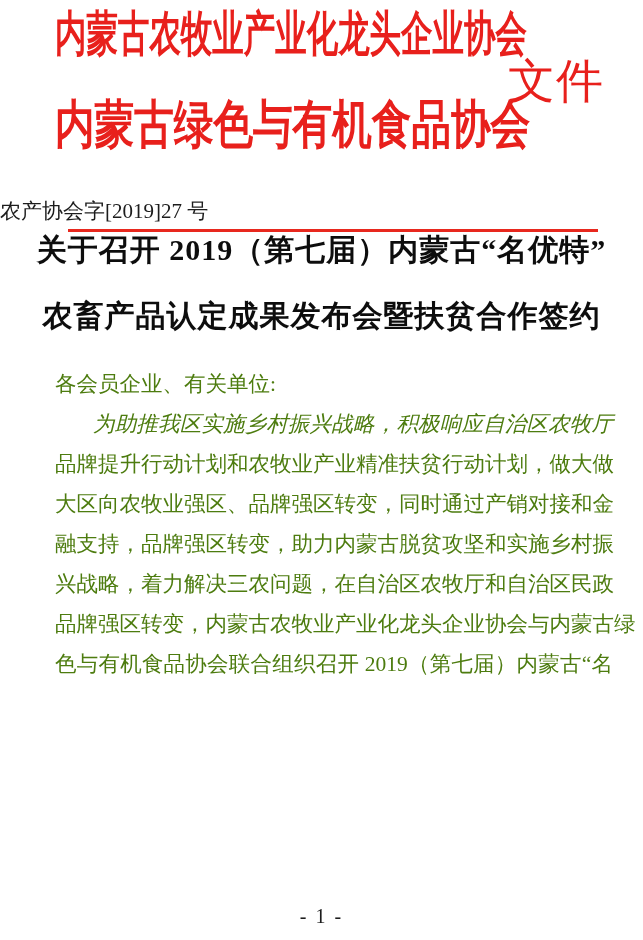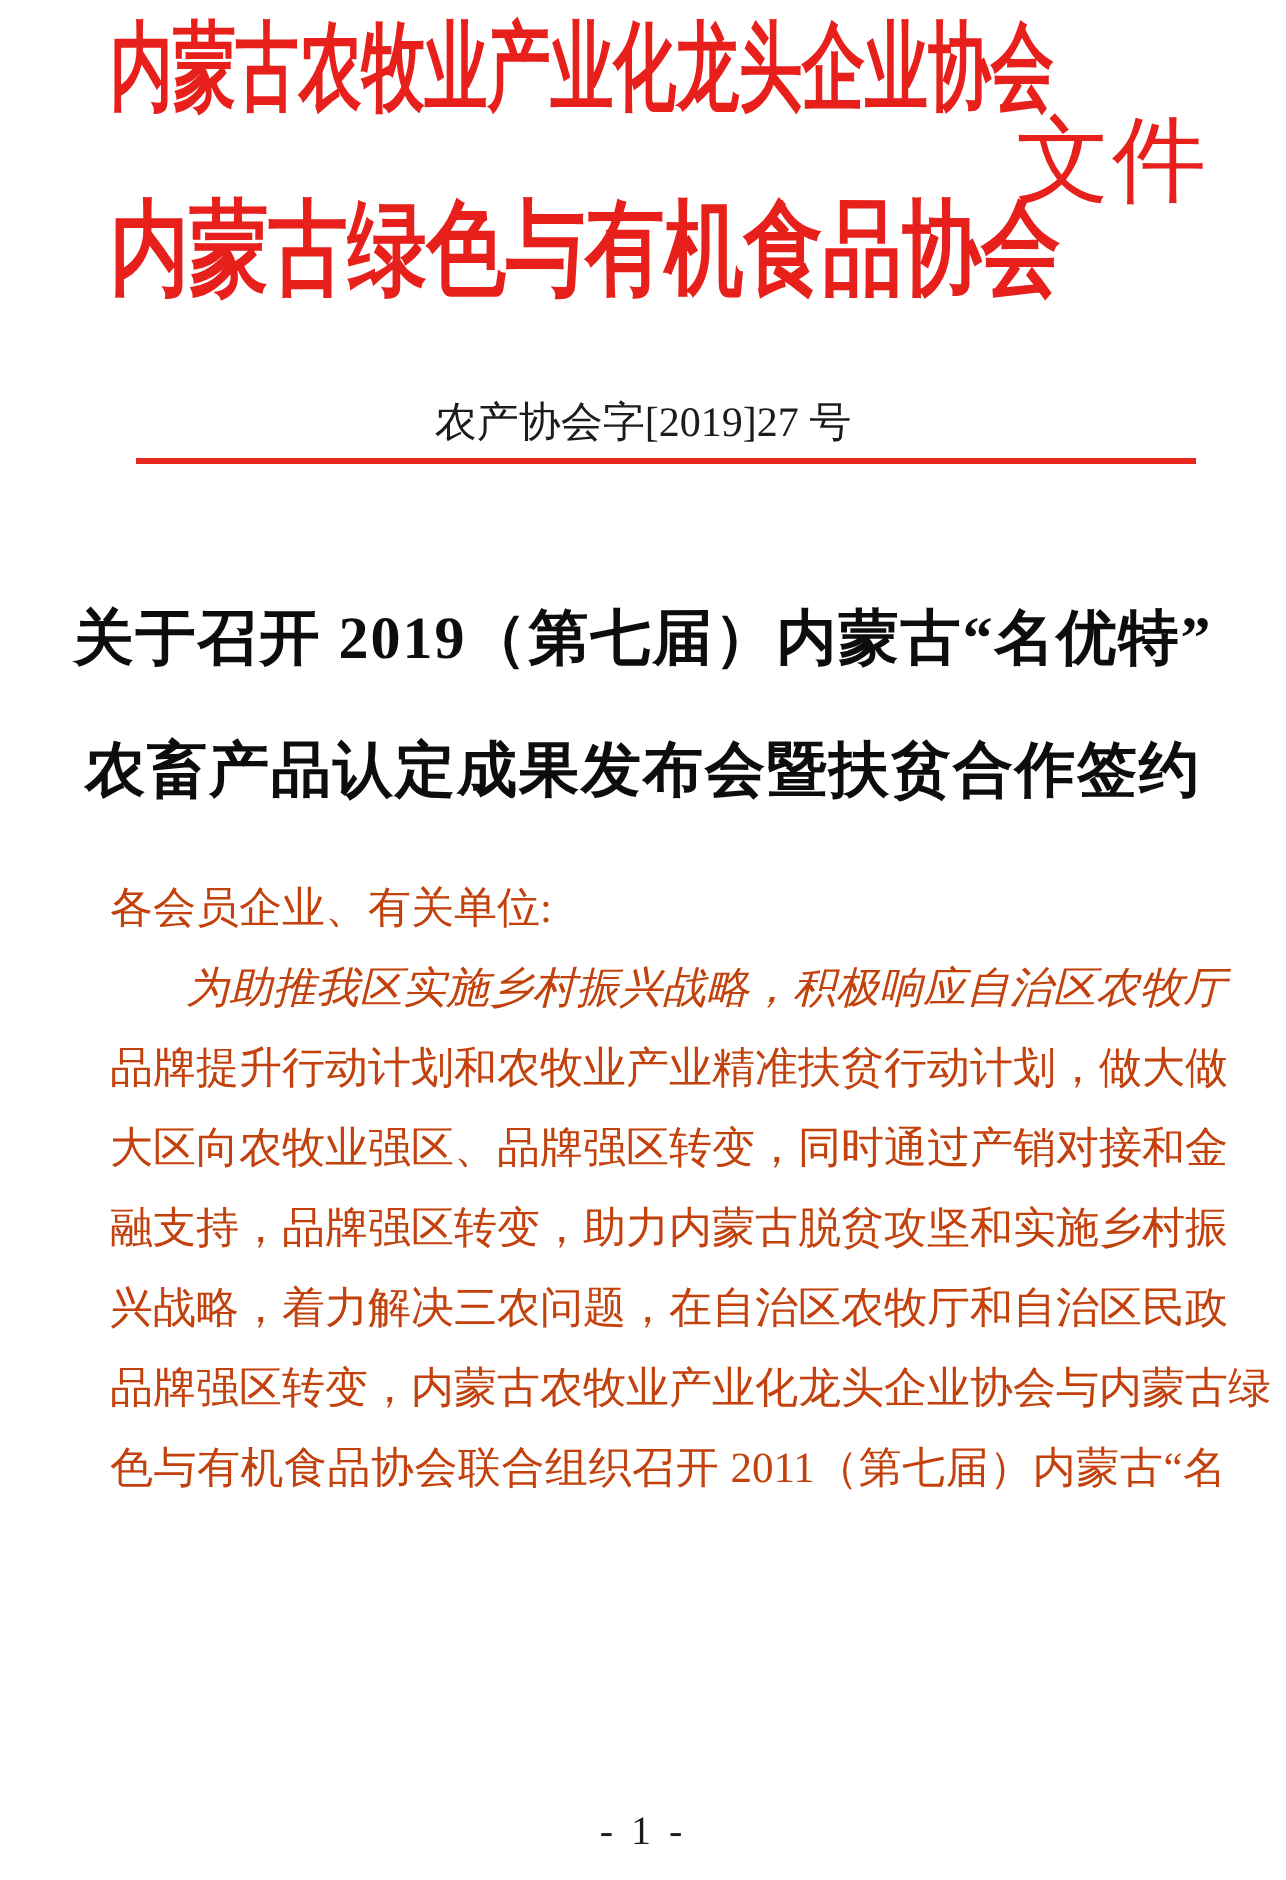--- a/index.html
+++ b/index.html
@@ -54,21 +54,20 @@
     font-weight: normal;
     color: #e8201c;
     letter-spacing: 1px;
     white-space: nowrap;
     line-height: 1.1;
   }
 
   
   .doc-number {
     margin-top: 10px;
-    text-align: center;
     font-size: 21px;
     line-height: 26px;
     color: #1c1c1c;
     white-space: nowrap;
   }
   .red-rule {
     width: 530px;
     height: 0;
     border: none;
     border-top: 3px solid #e8281e;
@@ -88,21 +87,21 @@
     white-space: nowrap;
     color: #0d0d0d;
     letter-spacing: 1px;
   }
 
   
   .doc-body {
     margin: 26px 0 0 55px;
     width: 558px;
     font-size: 21.5px;
-    color: #c2410c;
+    color: #4d7c0f;
   }
   .body-line {
     line-height: 40px;
     height: 40px;
     text-align: justify;
     text-align-last: justify;
     white-space: nowrap;
   }
   .salutation {
     line-height: 40px;
@@ -136,31 +135,31 @@
   <header class="letterhead">
     <div class="org-line1">内蒙古农牧业产业化龙头企业协会</div>
     <div class="org-line2">内蒙古绿色与有机食品协会</div>
     <div class="doc-word">文件</div>
   </header>
 
   <div class="doc-number">农产协会字[2019]27 号</div>
 
   <hr class="red-rule">
 
-  <h1 class="doc-title" style="margin-block:0; margin-top:70px; font-weight:normal;">
+  <h1 class="doc-title" style="margin-block:0; font-weight:normal;">
     <div class="title-line">关于召开 2019（第七届）内蒙古“名优特”</div>
     <div class="title-line">农畜产品认定成果发布会暨扶贫合作签约</div>
   </h1>
 
   <main class="doc-body">
     <div class="salutation">各会员企业、有关单位:</div>
     <div class="body-line indent">为助推我区实施乡村振兴战略，积极响应自治区农牧厅</div>
     <div class="body-line">品牌提升行动计划和农牧业产业精准扶贫行动计划，做大做</div>
     <div class="body-line">大区向农牧业强区、品牌强区转变，同时通过产销对接和金</div>
     <div class="body-line">融支持，品牌强区转变，助力内蒙古脱贫攻坚和实施乡村振</div>
     <div class="body-line">兴战略，着力解决三农问题，在自治区农牧厅和自治区民政</div>
     <div class="body-line">品牌强区转变，内蒙古农牧业产业化龙头企业协会与内蒙古绿</div>
-    <div class="body-line">色与有机食品协会联合组织召开 2011（第七届）内蒙古“名</div>
+    <div class="body-line">色与有机食品协会联合组织召开 2019（第七届）内蒙古“名</div>
   </main>
 
   <footer class="page-number">- 1 -</footer>
 
 </div>
 
 </body></html>

